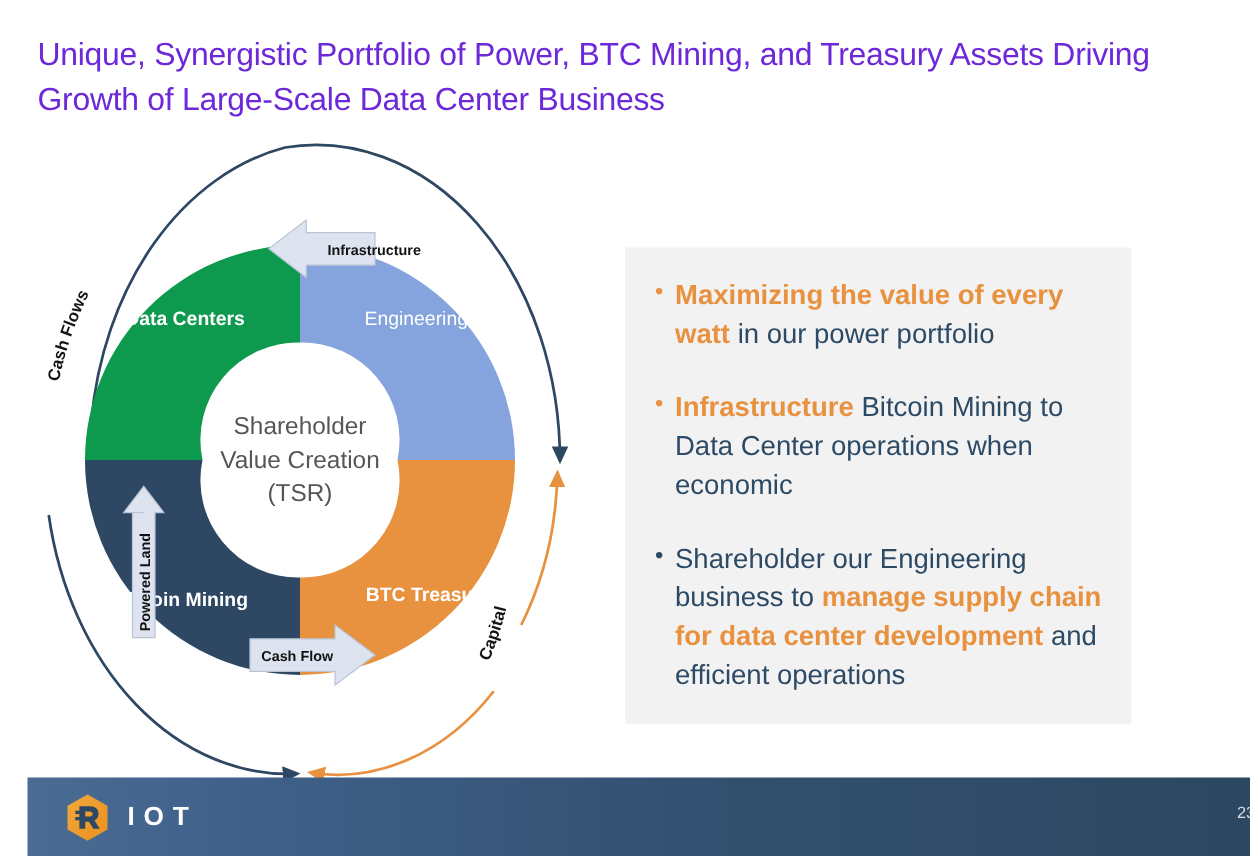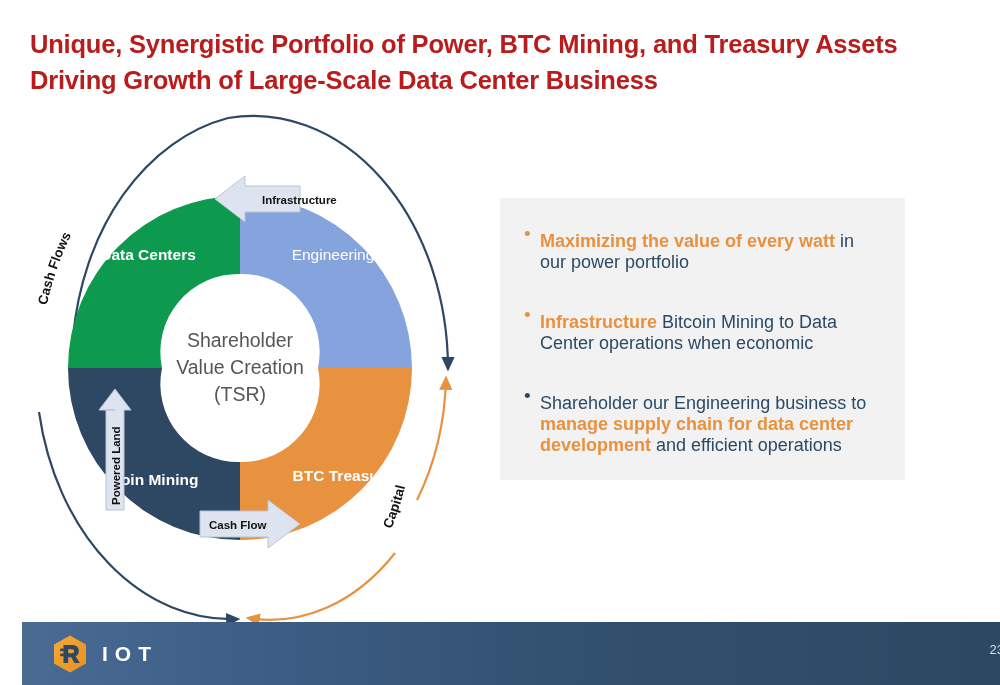--- a/index.html
+++ b/index.html
@@ -16,22 +16,22 @@
   }
 
   
   #slide-title {
     position: absolute;
     left: 30px;
     top: 26px;
     width: 940px;
     font-size: 25.5px;
     line-height: 36px;
-    font-weight: bold;
-    color: #b91c1c;
+    font-weight: normal;
+    color: #6d28d9;
     letter-spacing: -0.2px;
   }
 
   
   #diagram {
     position: absolute;
     left: 10px;
     top: 110px;
     width: 480px;
     height: 520px;
@@ -61,25 +61,24 @@
     font-size: 19px;
     line-height: 27px;
     width: 22px;
     flex: 0 0 22px;
     text-align: left;
     padding-left: 6px;
     box-sizing: border-box;
   }
   .bullet-dot.navy { color: #2c4a66; }
   .bullet-text {
-    font-size: 18px;
-    line-height: 21px;
+    font-size: 22px;
+    line-height: 31px;
     color: #2c4a66;
     flex: 1;
-    margin-top: 11px;
   }
   .hl {
     color: #e8913f;
     font-weight: bold;
   }
 
   
   #footer-bar {
     position: absolute;
     left: 0;

